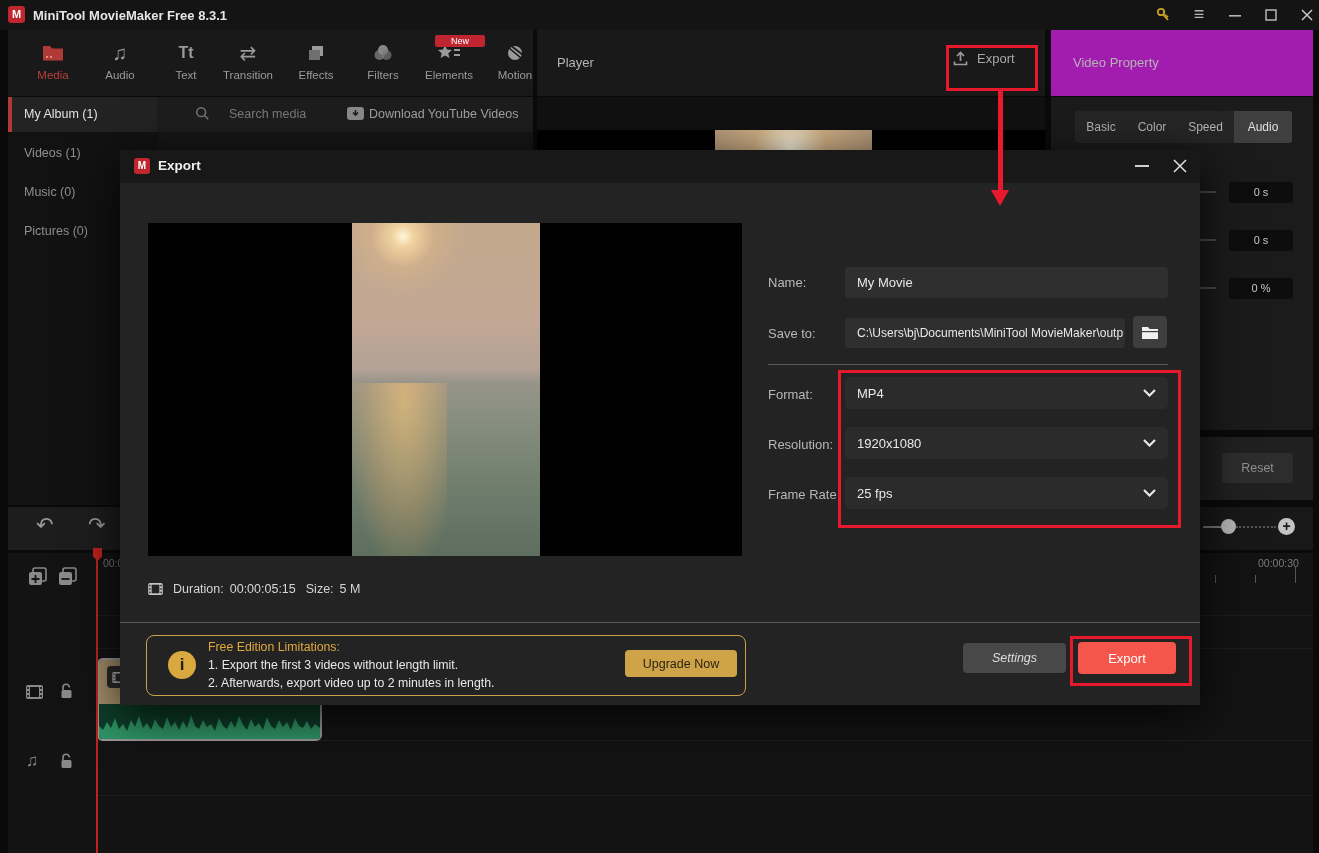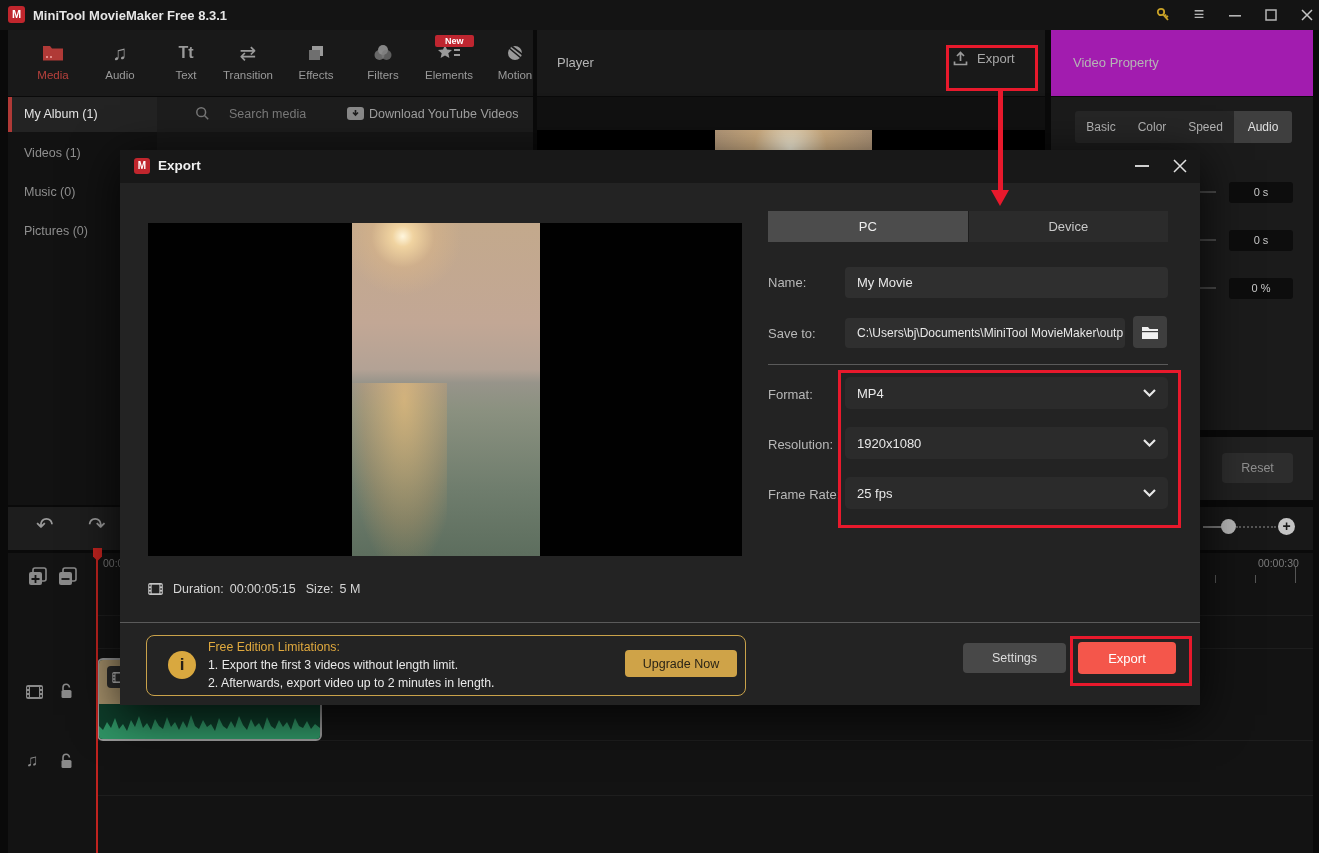--- a/index.html
+++ b/index.html
@@ -9,21 +9,21 @@
   
   .titlebar{left:0;top:0;width:1319px;height:30px;background:#141414;}
   .appicon{width:17px;height:17px;border-radius:3px;background:#c0262d;color:#fff;font-size:11px;font-weight:bold;text-align:center;line-height:17px;}
   .apptitle{font-size:13px;font-weight:bold;color:#e6e6e6;white-space:nowrap;}
   .winbtn{width:22px;height:18px;display:flex;align-items:center;justify-content:center;}
   
   .tbitem{position:absolute;top:10px;width:64px;text-align:center;}
   .tbicon{height:26px;display:flex;align-items:center;justify-content:center;color:#9a9a9a;}
   .tblabel{font-size:11.5px;color:#9a9a9a;margin-top:3px;white-space:nowrap;}
   .tbitem.active .tblabel{color:#b8413d;}
-  .newbadge{position:absolute;background:#bf2630;color:#fff;font-size:9px;font-weight:bold;padding:1px 10px;border-radius:2px;}
+  .newbadge{position:absolute;background:#bf2630;color:#fff;font-size:9px;font-weight:normal;padding:1px 16px;border-radius:2px;}
   
   .sideitem{position:absolute;left:0;width:149px;height:35px;line-height:35px;font-size:12.5px;color:#8f8f8f;padding-left:16px;box-sizing:border-box;}
   .sideitem.active{background:#232323;color:#e2e2e2;border-left:4px solid #b03a37;padding-left:12px;}
   .mediabox{position:absolute;top:143px;height:46px;border:1px dashed #5a5a5a;border-radius:6px;box-sizing:border-box;}
   
   .vptabbar{position:absolute;display:flex;background:#262626;border-radius:3px;overflow:hidden;}
   .vptab{height:32px;line-height:32px;text-align:center;font-size:12px;color:#b5b5b5;}
   .vptab.active{background:#3f3f3f;color:#e0e0e0;}
   .valbox{position:absolute;width:64px;height:21px;background:#0d0d0d;border-radius:3px;color:#c8c8c8;font-size:11px;text-align:center;line-height:21px;}
   .sliderstub{position:absolute;width:16px;height:2px;background:#4a4a4a;}
@@ -344,27 +344,23 @@
     <div class="abs" style="left:0;top:472px;width:1080px;height:1px;background:#5a5a5a;"></div>
 
     <div class="abs" style="left:26px;top:485px;width:598px;height:59px;border:1.5px solid #c9a24a;border-radius:8px;">
       <div class="abs" style="left:21px;top:15px;width:28px;height:28px;border-radius:50%;background:#d9a83f;color:#262016;font-weight:bold;font-size:17px;display:flex;align-items:center;justify-content:center;">i</div>
       <div class="abs" style="left:61px;top:4px;font-size:12.3px;color:#e0a93e;">Free Edition Limitations:</div>
       <div class="abs" style="left:61px;top:22px;font-size:12.3px;color:#e8e8e8;">1. Export the first 3 videos without length limit.</div>
       <div class="abs" style="left:61px;top:40px;font-size:12.3px;color:#e8e8e8;">2. Afterwards, export video up to 2 minutes in length.</div>
       <div class="btn" style="position:absolute;left:478px;top:14px;width:112px;height:27px;background:#cfa348;color:#2a2416;font-size:12.5px;">Upgrade Now</div>
     </div>
 
-    <div class="btn" style="position:absolute;left:843px;top:493px;width:103px;height:30px;background:#484848;color:#dcdcdc;font-size:12.5px;">Settings</div>
+    <div class="btn" style="position:absolute;left:843px;top:493px;width:103px;height:30px;background:#484848;color:#dcdcdc;font-size:12.5px;font-style:italic;">Settings</div>
     <div class="btn" style="position:absolute;left:958px;top:492px;width:98px;height:32px;background:#f4564b;color:#ffffff;font-size:13px;">Export</div>
 
-    <div class="abs" style="left:648px;top:61px;width:400px;height:31px;display:flex;">
-      <div class="seg" style="background:#4c4c4c;color:#eee;">PC</div>
-      <div class="seg" style="background:#2b2b2b;color:#c8c8c8;border-left:1px solid #1d1d1d;">Device</div>
-    </div>
 
     <div class="flabel" style="left:648px;top:125px;">Name:</div>
     <div class="field" style="left:725px;top:117px;width:323px;height:31px;">My Movie</div>
 
     <div class="flabel" style="left:648px;top:176px;">Save to:</div>
     <div class="field" style="left:725px;top:168px;width:280px;height:30px;font-size:12px;">C:\Users\bj\Documents\MiniTool MovieMaker\outp</div>
     <div class="btn" style="position:absolute;left:1013px;top:166px;width:34px;height:32px;background:#3e3e3e;">
       <span>
           <svg width="16" height="13" viewBox="0 0 16 13">
             <path d="M0 1 h6 l1.6 2 h8.4 v10 h-16 z" fill="#f0f0f0"></path>

